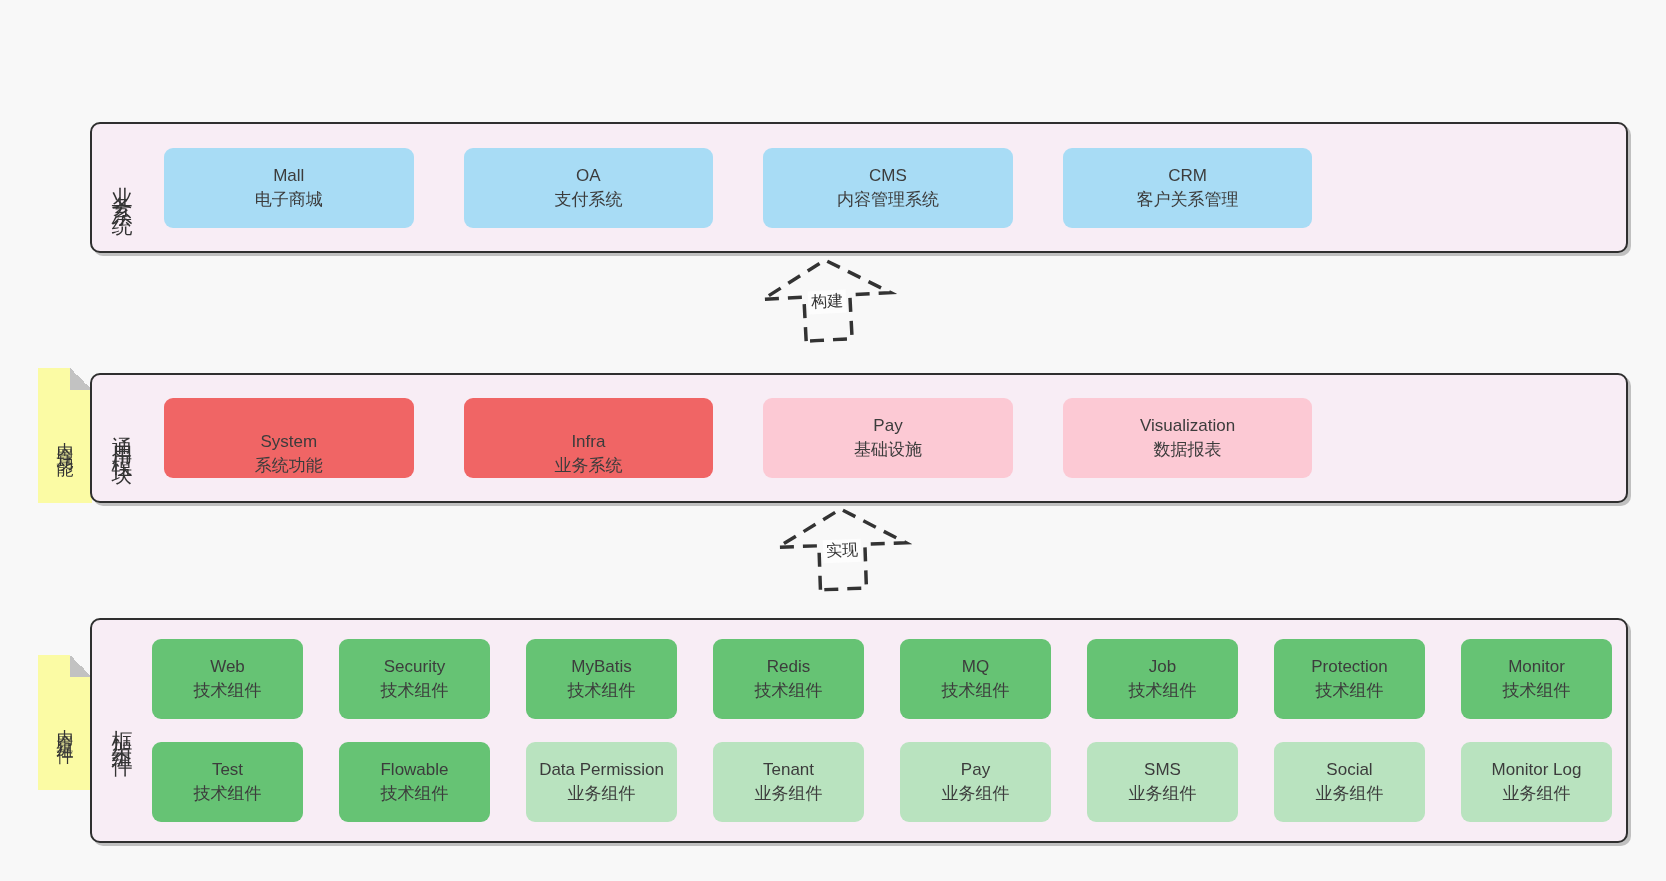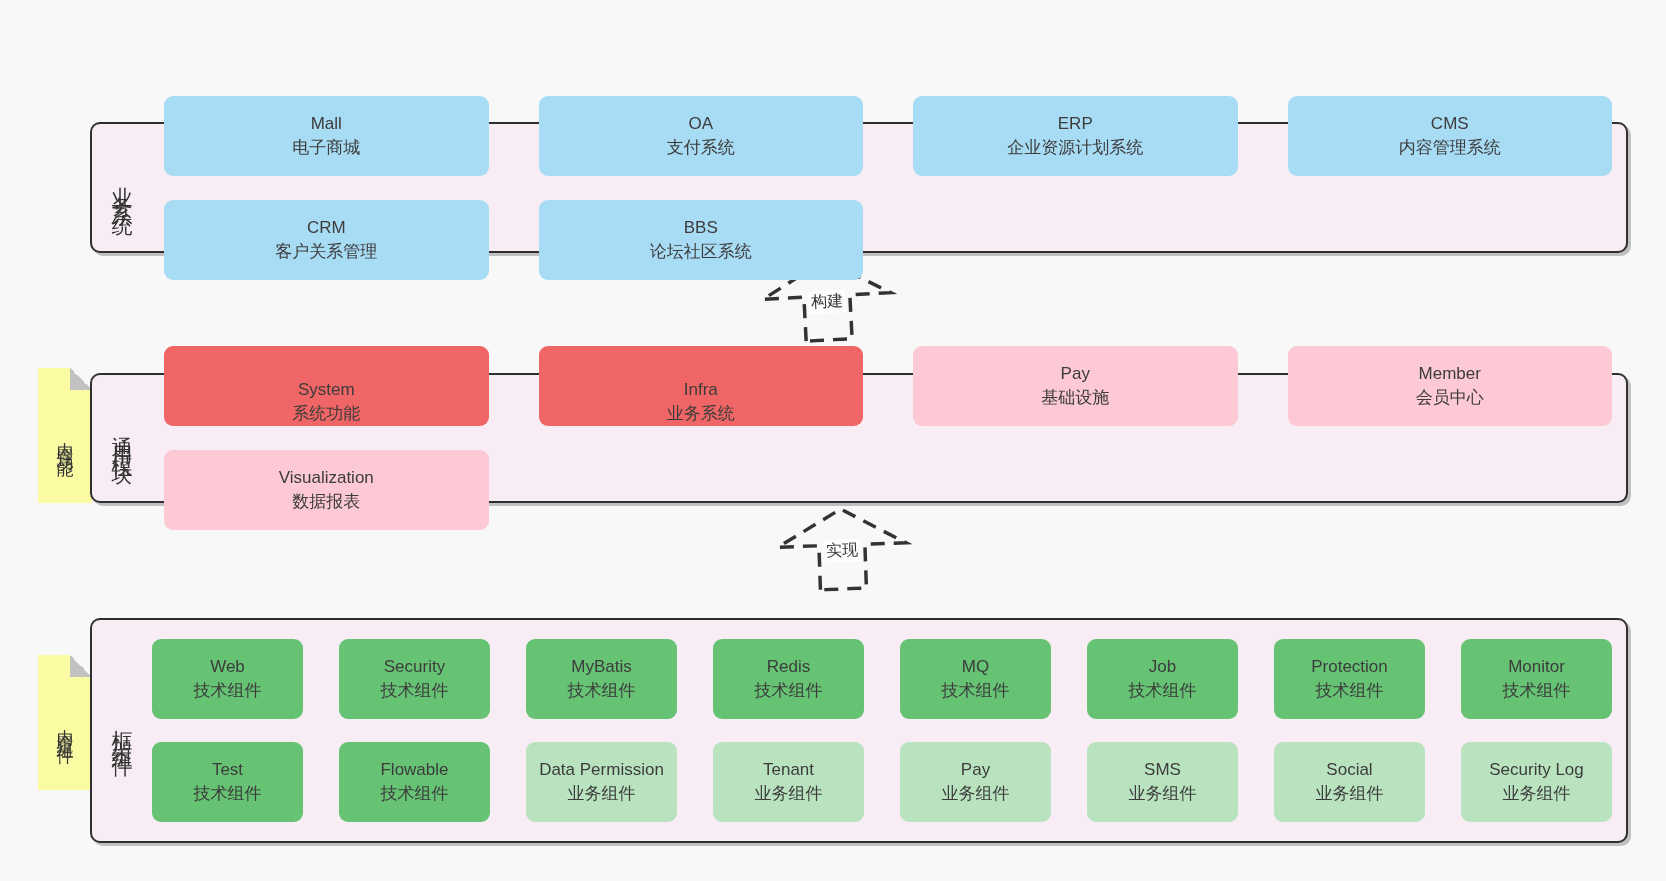--- a/index.html
+++ b/index.html
@@ -36,21 +36,21 @@
     font-size:21px;letter-spacing:9px;
     color:#333;
   }
   .grid{
     flex:1;
     display:grid;
     align-content:center;
     padding-right:14px;
     box-sizing:border-box;
   }
-  .grid6{grid-template-columns:repeat(4,1fr);gap:24px 50px;margin-left:12px;}
+  .grid6{grid-template-columns:repeat(5,1fr);gap:24px 50px;margin-left:12px;}
   .grid8{grid-template-columns:repeat(8,1fr);gap:23px 36px;}
   
   .box{
     height:80px;
     border-radius:9px;
     display:flex;flex-direction:column;
     align-items:center;justify-content:center;
     text-align:center;
     font-size:17px;line-height:24px;
     padding:0 12px;box-sizing:border-box;
@@ -142,58 +142,46 @@
     <div class="grid grid6">
         <div class="box blue">
           <div>Mall</div>
           <div>电子商城</div>
         </div>
         <div class="box blue">
           <div>OA</div>
           <div>支付系统</div>
         </div>
         <div class="box blue">
-          <div>ERP</div>
-          <div>企业资源计划系统</div>
-        </div>
-        <div class="box blue">
           <div>CMS</div>
           <div>内容管理系统</div>
         </div>
         <div class="box blue">
           <div>CRM</div>
           <div>客户关系管理</div>
-        </div>
-        <div class="box blue">
-          <div>BBS</div>
-          <div>论坛社区系统</div>
         </div>
       </div>
   </div>
 
   <div class="section" id="section-modules">
     <div class="section-label">通用模块</div>
     <div class="grid grid6">
         <div class="box red">
           <div>System</div>
           <div>系统功能</div>
         </div>
         <div class="box red">
           <div>Infra</div>
           <div>业务系统</div>
         </div>
         <div class="box pink">
           <div>Pay</div>
           <div>基础设施</div>
         </div>
         <div class="box pink">
-          <div>Member</div>
-          <div>会员中心</div>
-        </div>
-        <div class="box pink">
           <div>Visualization</div>
           <div>数据报表</div>
         </div>
       </div>
   </div>
 
   <div class="section" id="section-components">
     <div class="section-label">框架组件</div>
     <div class="grid grid8">
         <div class="box green_dark">
@@ -250,19 +238,19 @@
         </div>
         <div class="box green_light">
           <div>SMS</div>
           <div>业务组件</div>
         </div>
         <div class="box green_light">
           <div>Social</div>
           <div>业务组件</div>
         </div>
         <div class="box green_light">
-          <div>Security Log</div>
+          <div>Monitor Log</div>
           <div>业务组件</div>
         </div>
       </div>
   </div>
 
 </div>
 
 </body></html>

